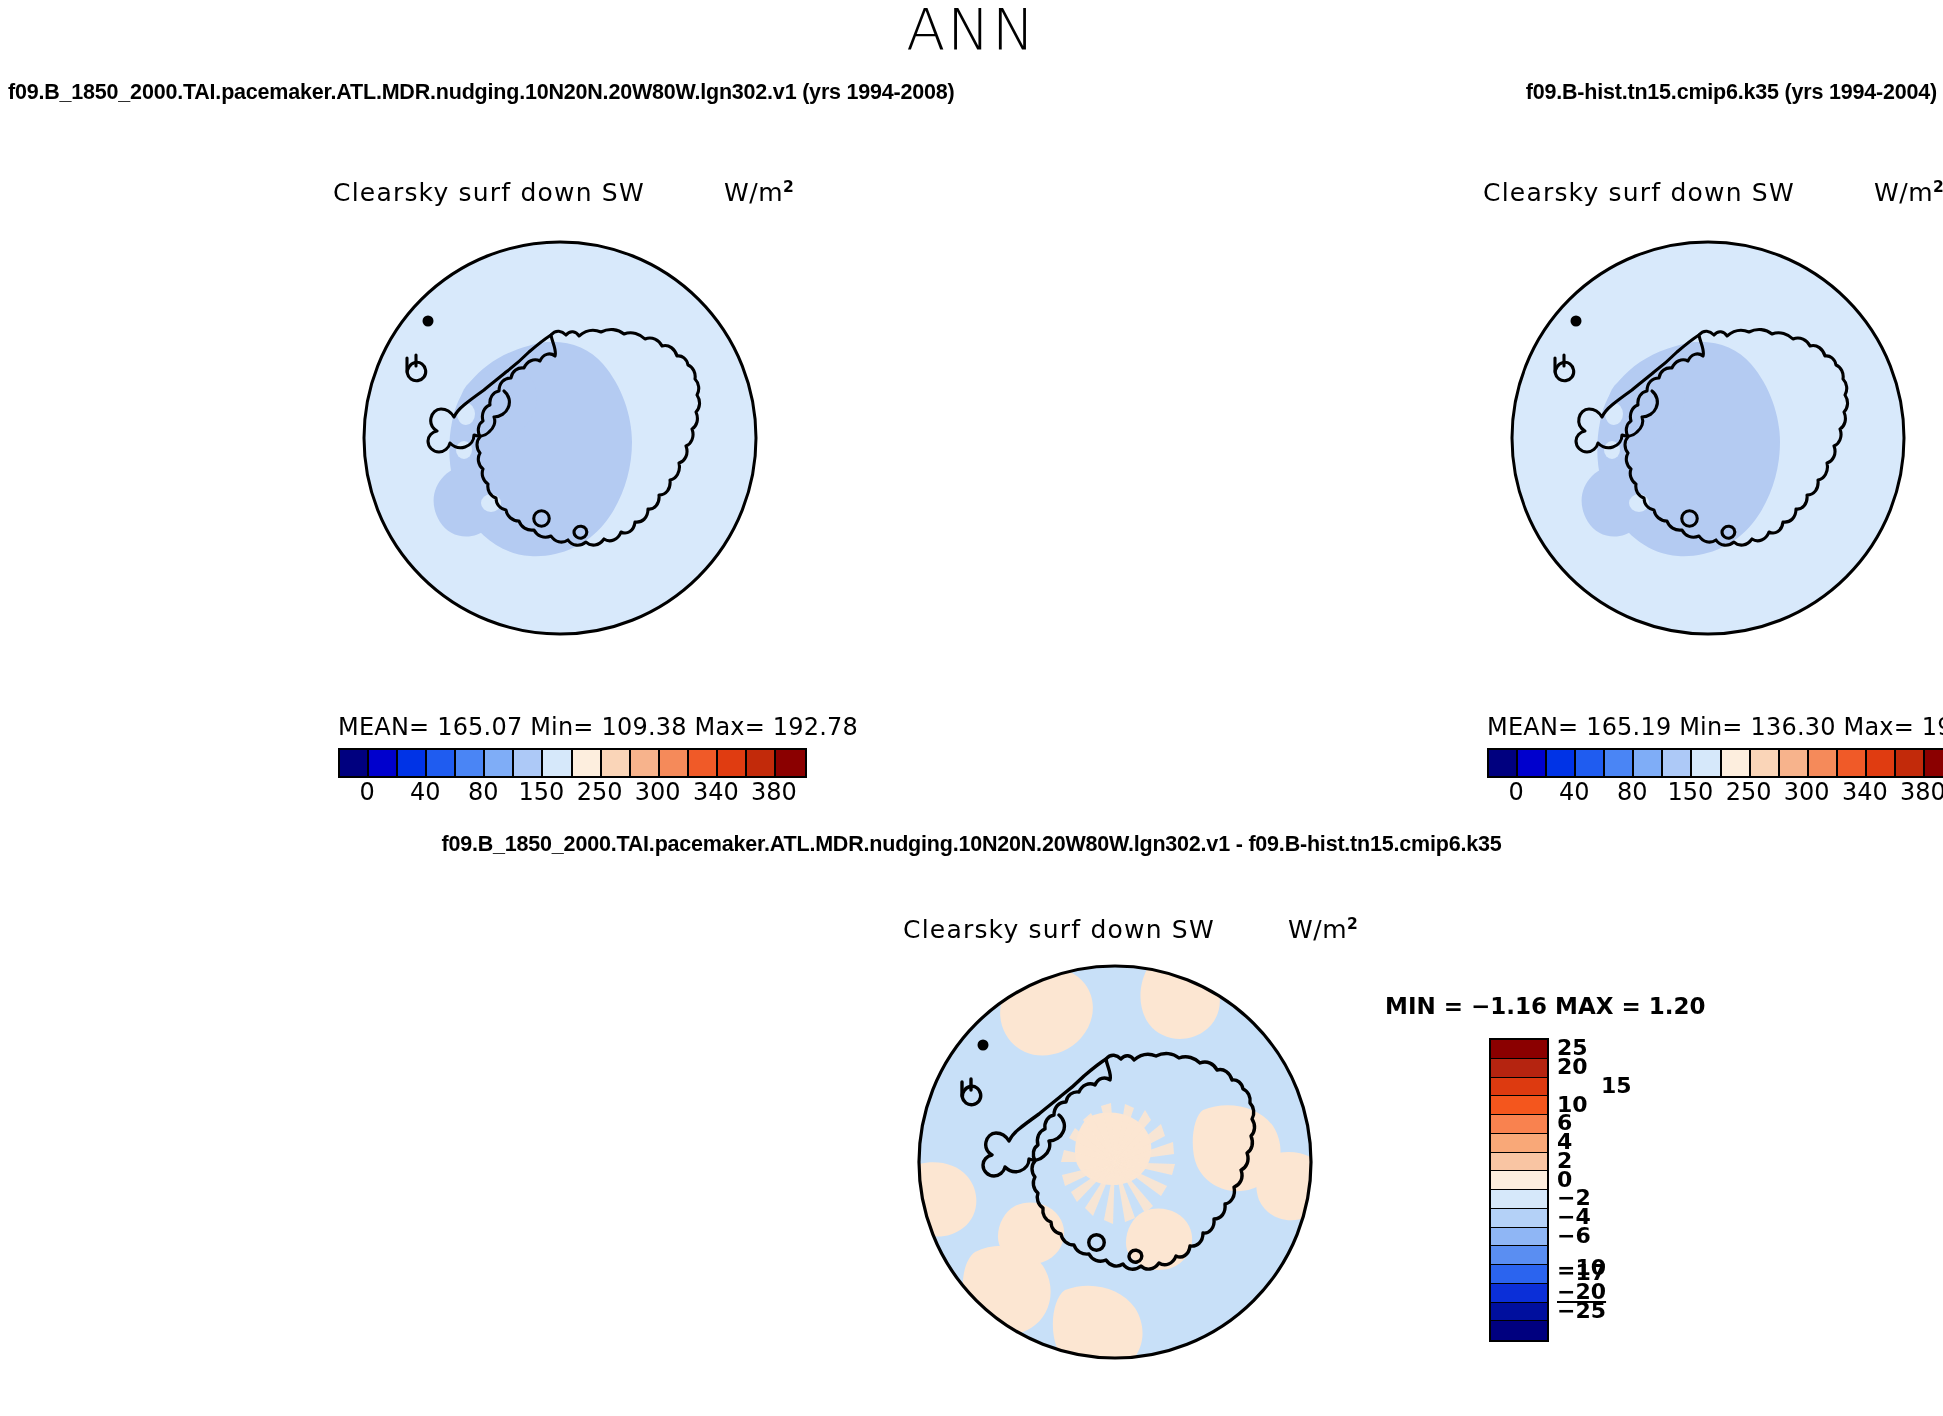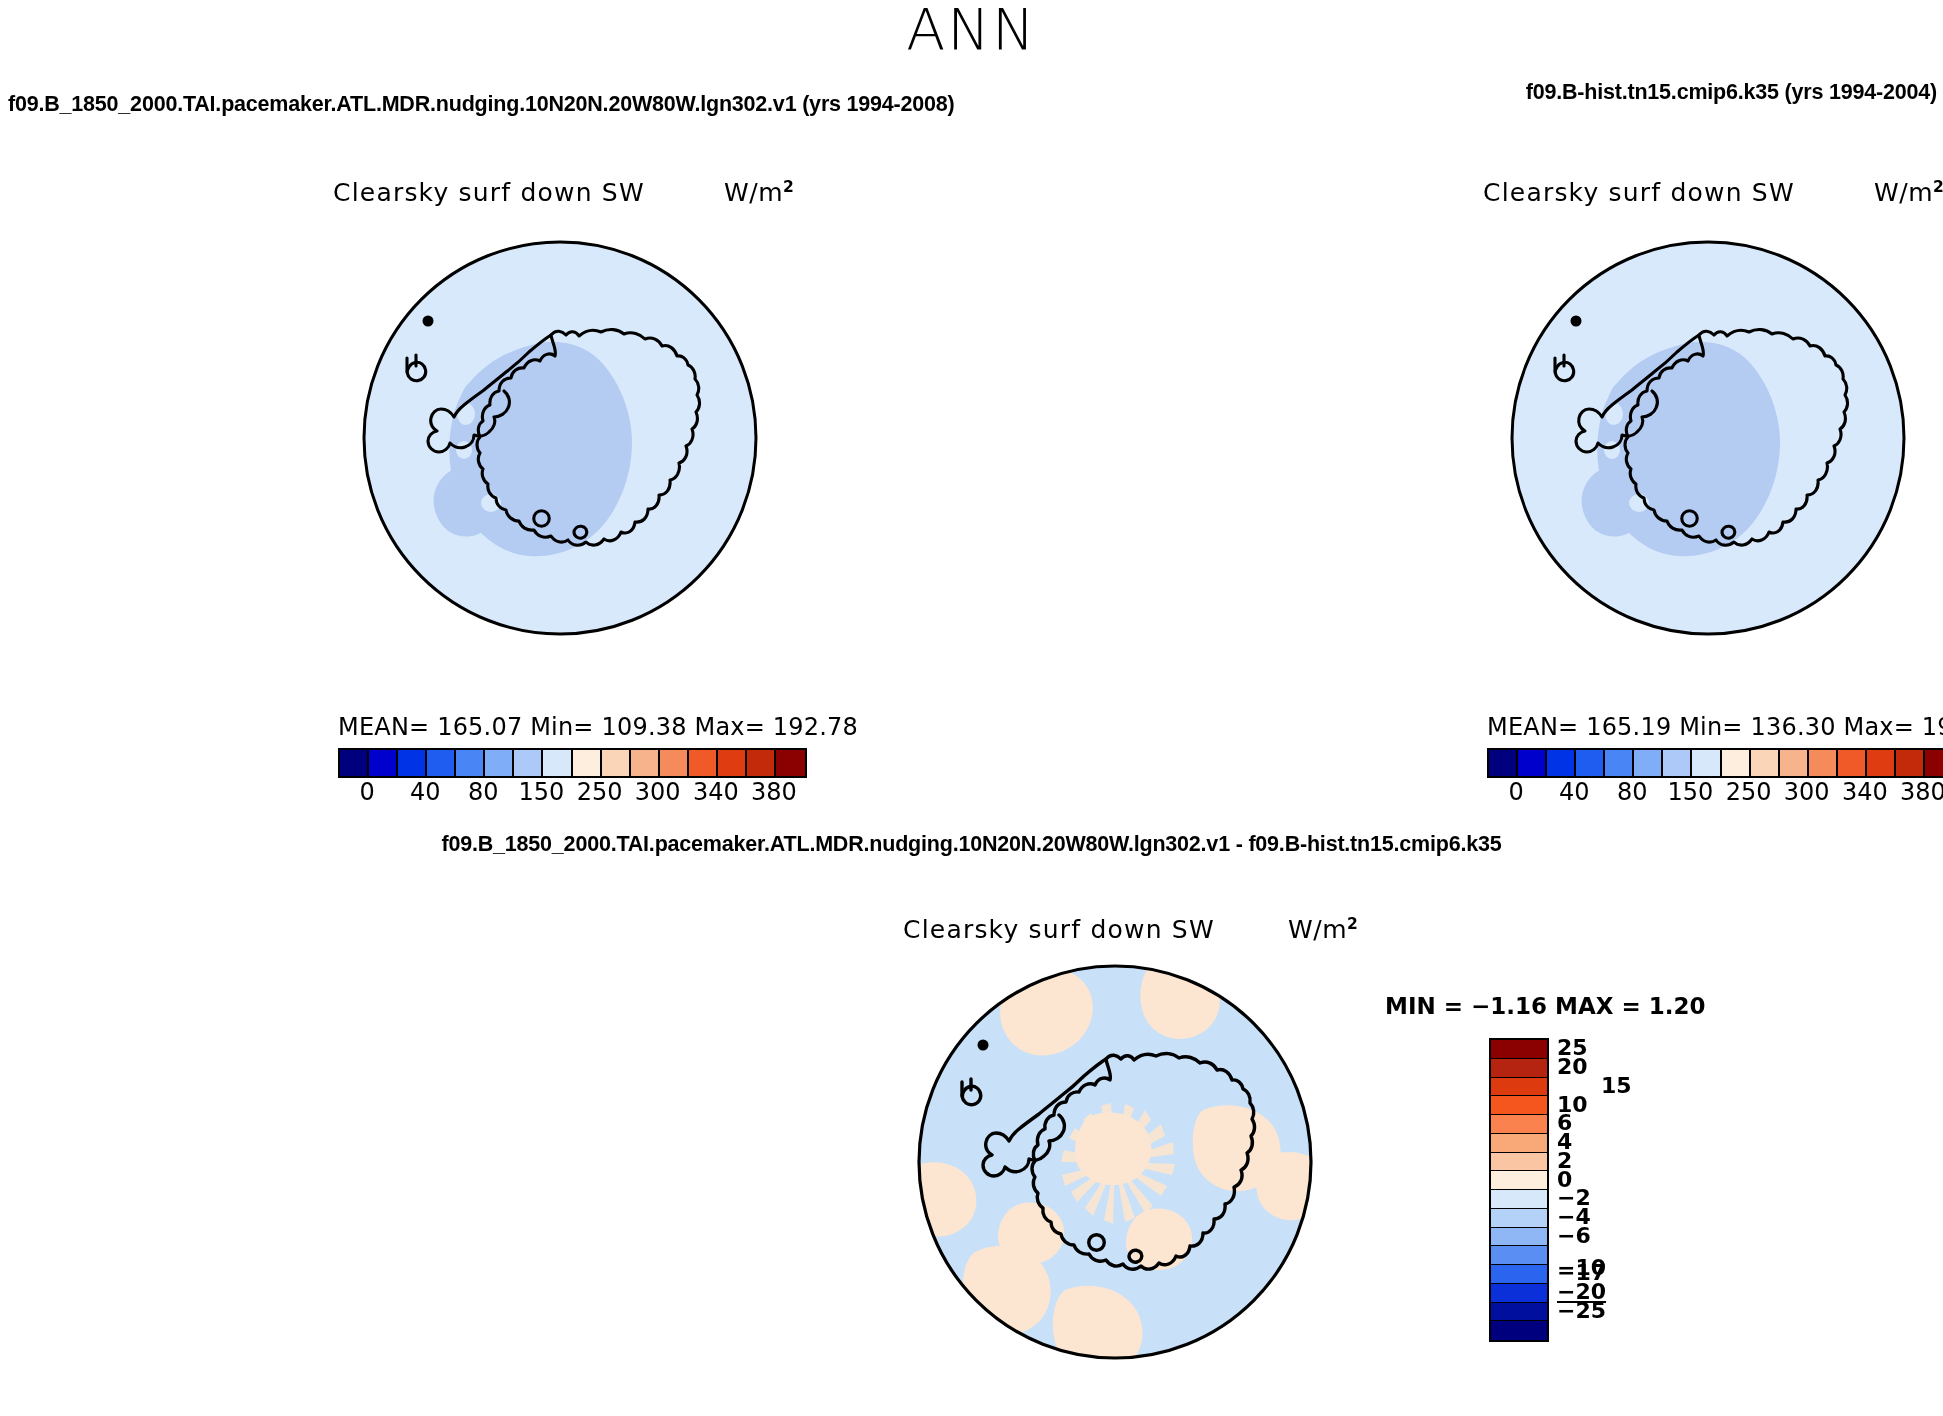--- a/index.html
+++ b/index.html
@@ -16,21 +16,21 @@
     font-family:"DejaVu Sans",sans-serif;
     font-size:57px;font-weight:300;letter-spacing:2px;line-height:1;
     color:#000;
   }
 
   
   .case-header{
     font-family:"Liberation Sans",sans-serif;
     font-size:21.5px;font-weight:bold;white-space:nowrap;letter-spacing:-0.2px;
   }
-  #case-header-left{left:8px;top:80px;margin-top:12px;}
+  #case-header-left{left:8px;top:80px;}
   #case-header-right{right:6px;top:80px;text-align:right;}
   #diff-header{
     left:0;top:832px;width:1943px;text-align:center;
     font-family:"Liberation Sans",sans-serif;
     font-size:21.5px;font-weight:bold;white-space:nowrap;letter-spacing:-0.2px;
   }
 
   
   .var-row{font-family:"DejaVu Sans",sans-serif;font-size:25px;font-weight:400;white-space:nowrap;}
   .var-row .vname{letter-spacing:1.2px;}

